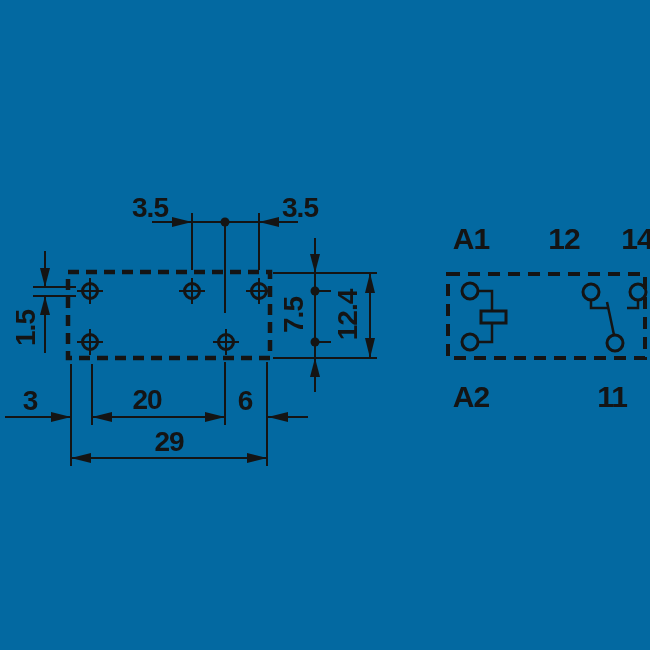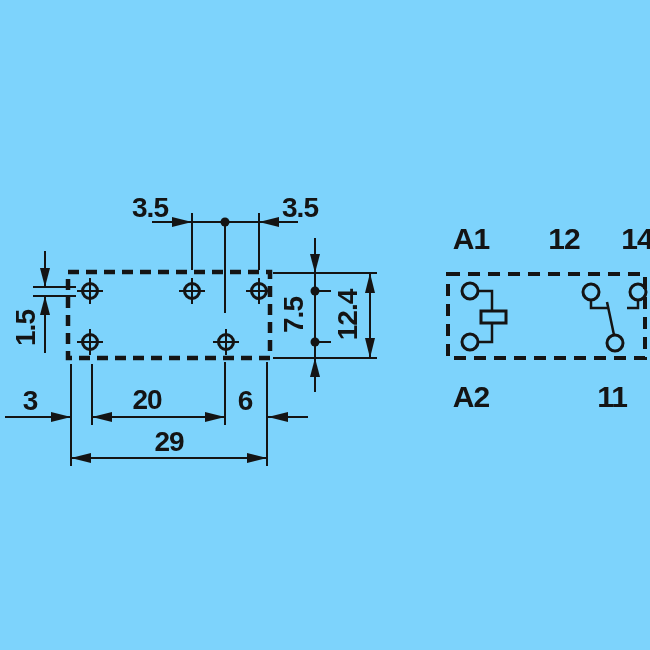--- a/index.html
+++ b/index.html
@@ -4,21 +4,21 @@
 <style>
   html, body {
     margin: 0;
     padding: 0;
     background: #ffffff;
   }
   .stage {
     position: relative;
     width: 650px;
     height: 650px;
-    background: #7dd3fc;
+    background: #0369a1;
     overflow: hidden;
   }
   svg text {
     font-family: "Liberation Sans", "DejaVu Sans", sans-serif;
     font-weight: bold;
     fill: #141414;
     letter-spacing: -1px;
   }
   .dim-num { font-size: 28px; }
   .term-lbl { font-size: 30px; }

